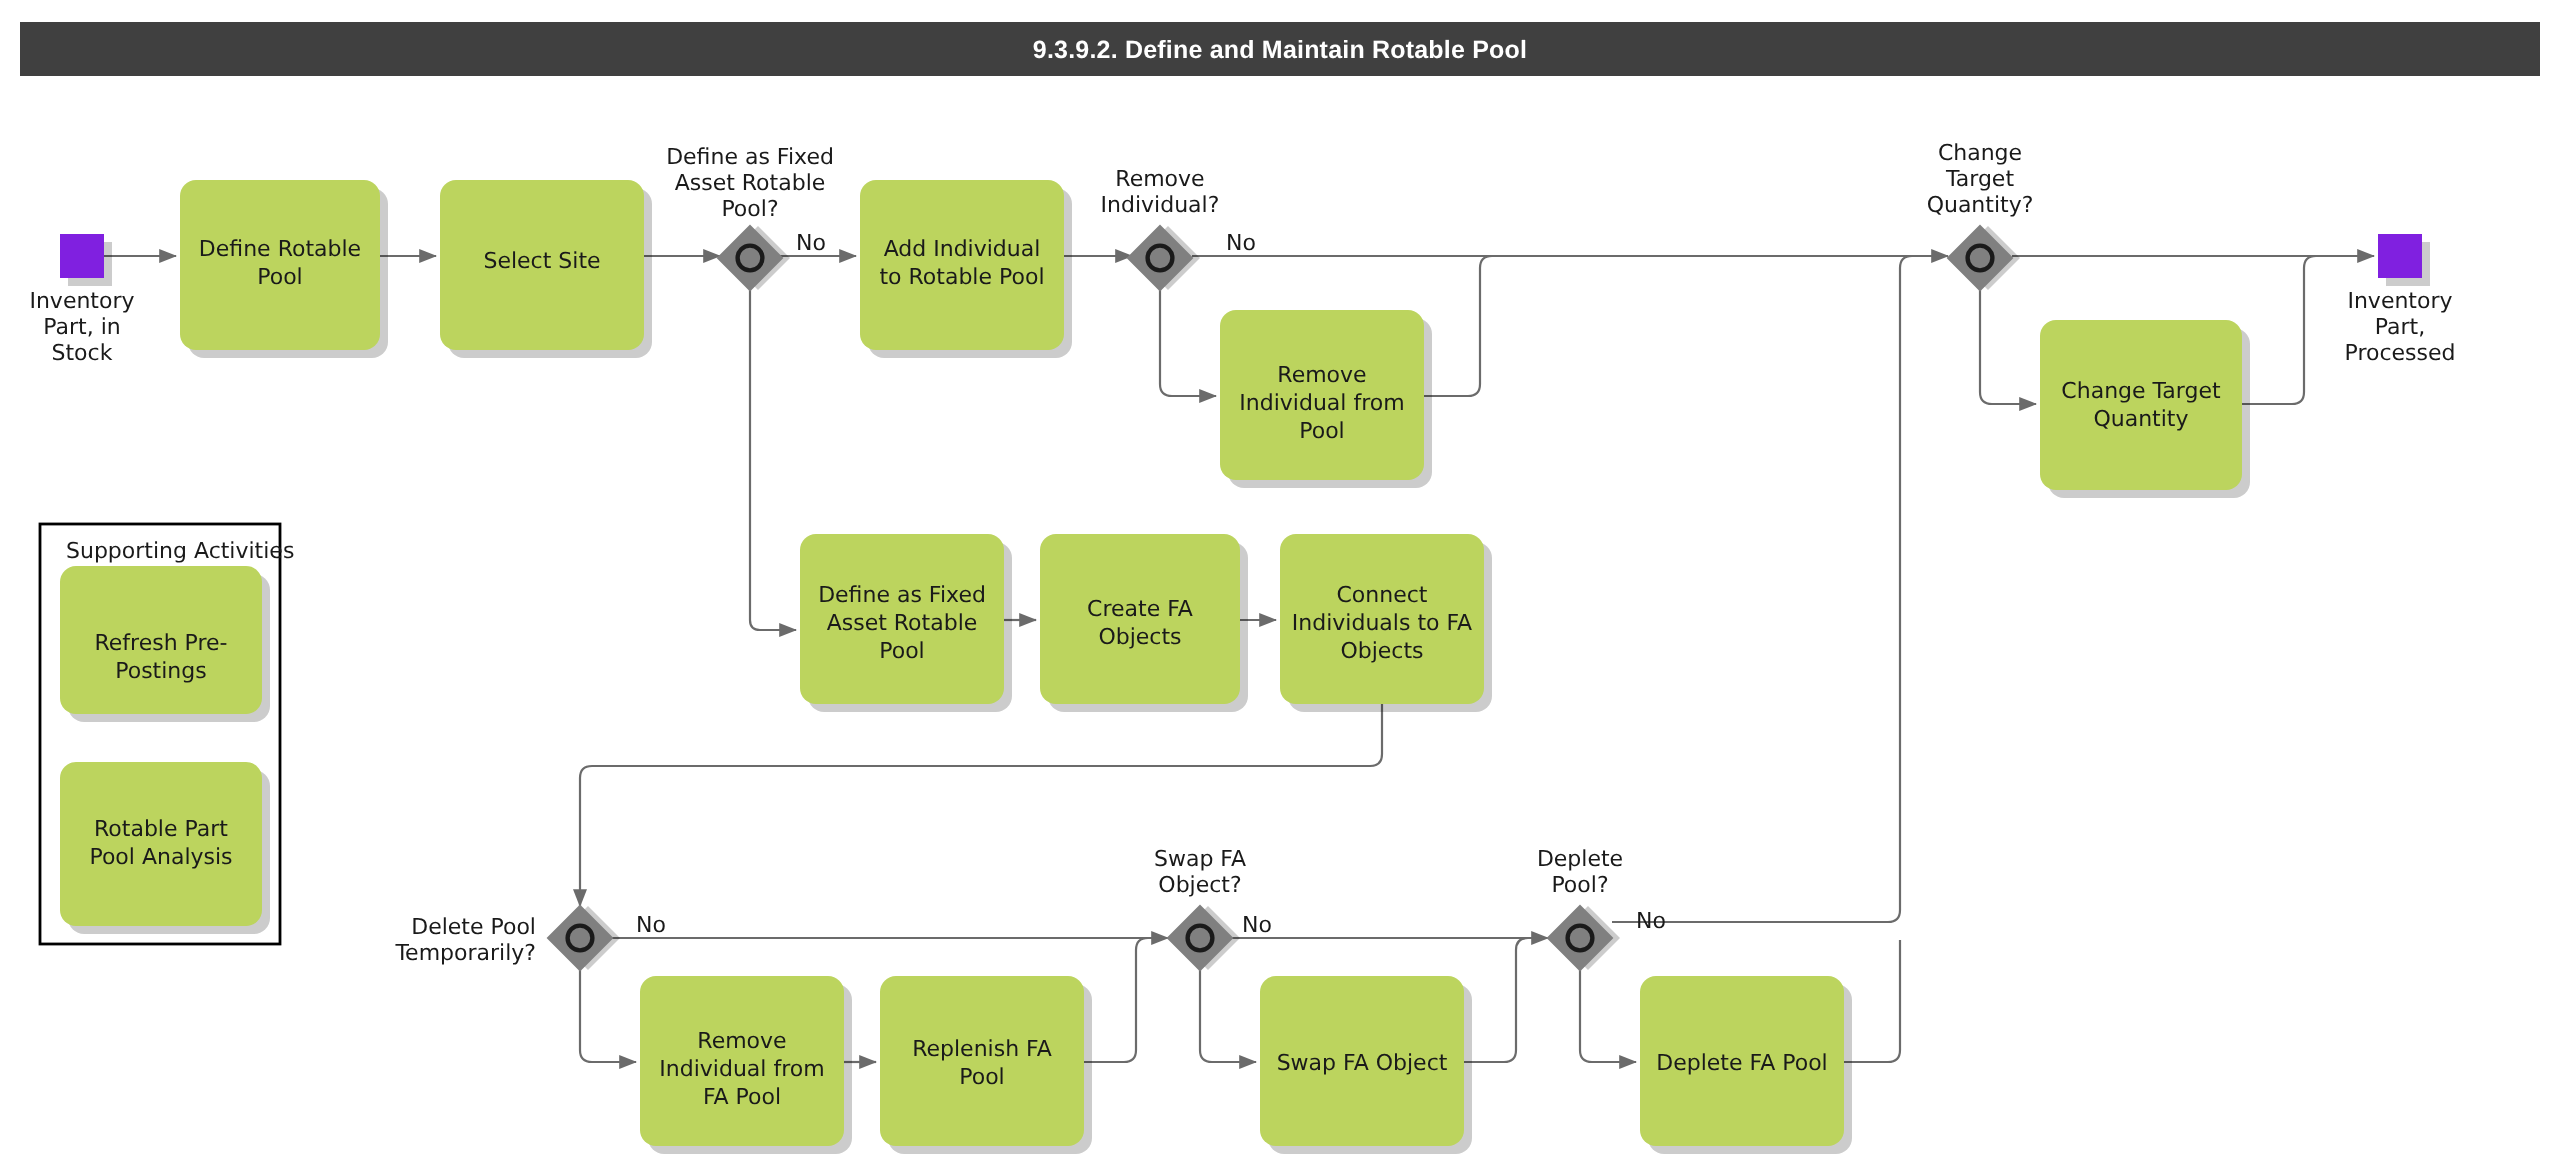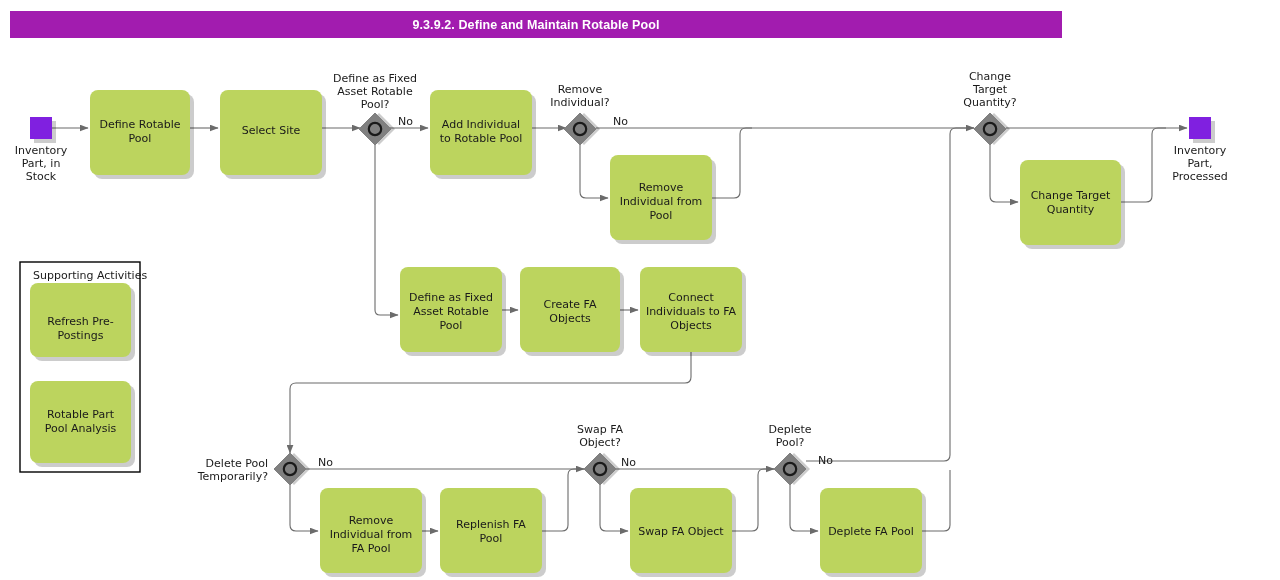--- a/index.html
+++ b/index.html
@@ -11,23 +11,23 @@
     width: 1280px;
     height: 580px;
     font-family: "DejaVu Sans", sans-serif;
     overflow: hidden;
     position: relative;
   }
   #titlebar {
     position: absolute;
     left: 10px;
     top: 11px;
-    width: 1052px;
+    width: 1260px;
     height: 27px;
-    background: #a21caf;
+    background: #404040;
     display: flex;
     align-items: center;
     justify-content: center;
   }
   #titlebar .title-text {
     color: #ffffff;
     font-family: "Liberation Sans", sans-serif;
     font-size: 12.5px;
     font-weight: bold;
     letter-spacing: 0.1px;

